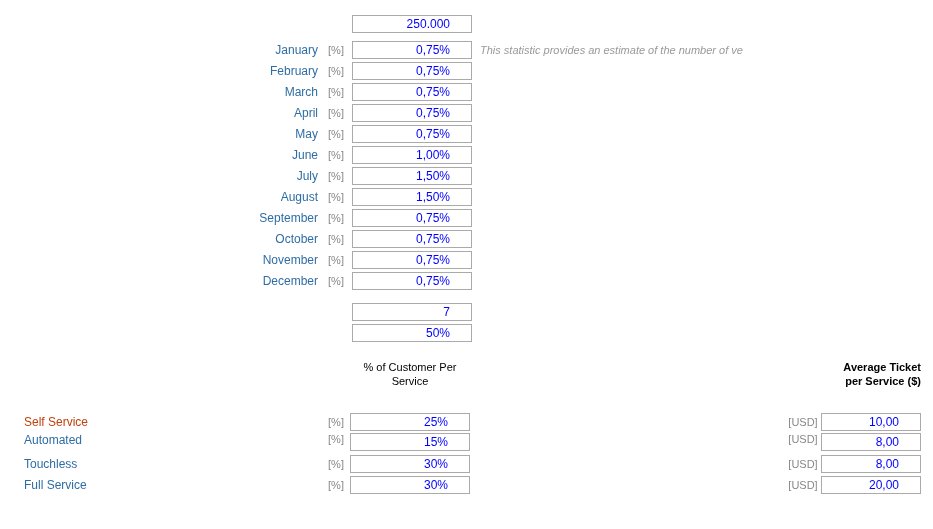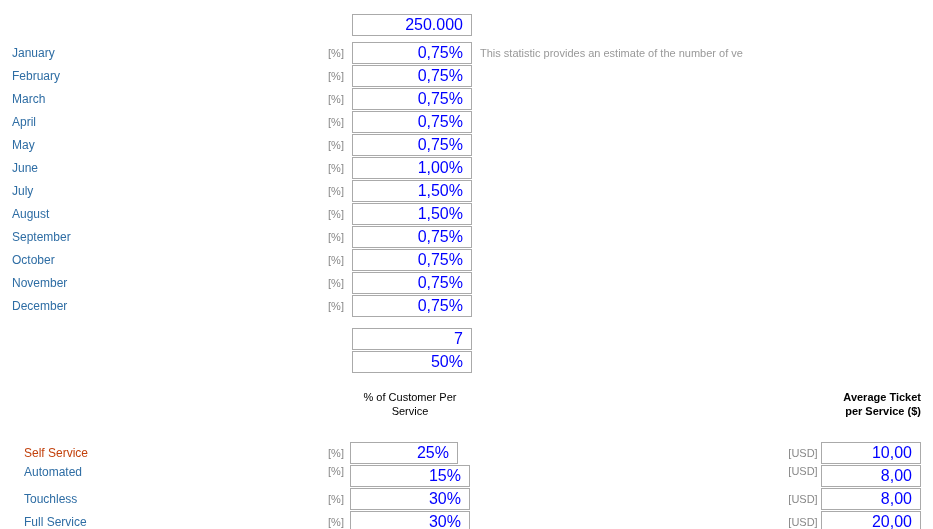--- a/index.html
+++ b/index.html
@@ -20,49 +20,51 @@
       display: flex;
       align-items: center;
       min-height: 20px;
       margin-bottom: 1px;
     }
     .row-label {
       width: 310px;
       flex-shrink: 0;
       padding-right: 4px;
       color: #2e6da4;
+      text-align: right;
     }
     .row-label.black {
       color: #000;
     }
     .unit-badge {
       width: 28px;
       text-align: center;
       color: #888;
       font-size: 11px;
       flex-shrink: 0;
       margin-right: 2px;
     }
     .input-cell {
       width: 120px;
       flex-shrink: 0;
     }
     .input-field {
       width: 100%;
       border: 1px solid #aaa;
       text-align: right;
-      padding: 1px 8px;
-      font-size: 16px;
+      padding: 1px 21px;
+      font-size: 12px;
       color: #00f;
       background: #fff;
       font-family: Arial, sans-serif;
     }
     .tooltip-text {
       margin-left: 8px;
       color: #999;
+      font-style: italic;
       font-size: 11px;
     }
     .spacer { height: 10px; }
   </style>
 </head>
 <body>
 
 <div class="section-header"></div>
 
 <div class="row">
@@ -206,21 +208,21 @@
 </div>
 
 <div style="display:flex; align-items:center; min-height:20px; margin-bottom:1px;">
   <div style="width:310px; flex-shrink:0; font-weight:bold;"></div>
 </div>
 
 <div id="service-rows">
     <div style="display:flex; align-items:center; min-height:20px; margin-bottom:1px;">
     <div style="width:310px; flex-shrink:0; padding-left:12px; color:#c2410c;">Self Service</div>
     <span style="width:28px; text-align:center; color:#888; font-size:11px; flex-shrink:0;">[%]</span>
-    <div style="width:108px; flex-shrink:0;border-radius:7px;">
+    <div style="width:120px; flex-shrink:0;border-radius:7px;">
       <input type="text" class="input-field" value="25%" style="">
     </div>
     <div style="flex:1;"></div>
     <span style="width:36px; text-align:center; color:#888; font-size:11px; flex-shrink:0;">[USD]</span>
     <div style="width:100px; flex-shrink:0;">
       <input type="text" class="input-field" value="10,00" style="">
     </div>
   </div>
     <div style="display:flex; align-items:flex-start; min-height:20px; margin-bottom:1px;">
     <div style="width:310px; flex-shrink:0; padding-left:12px; color:#2e6da4;">Automated</div>

